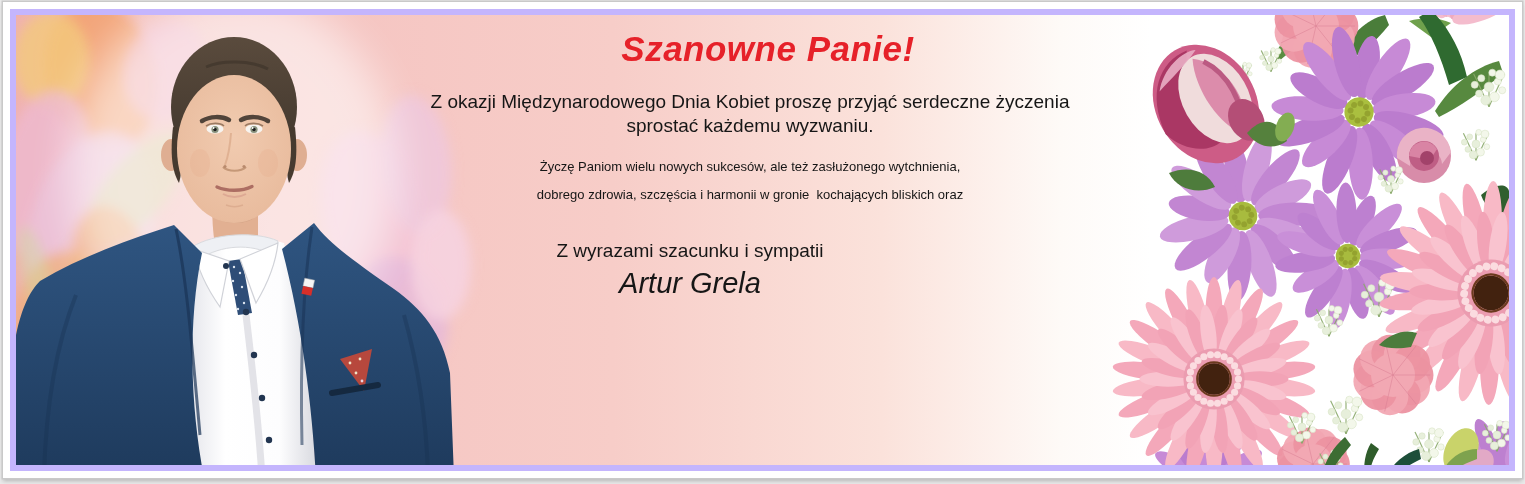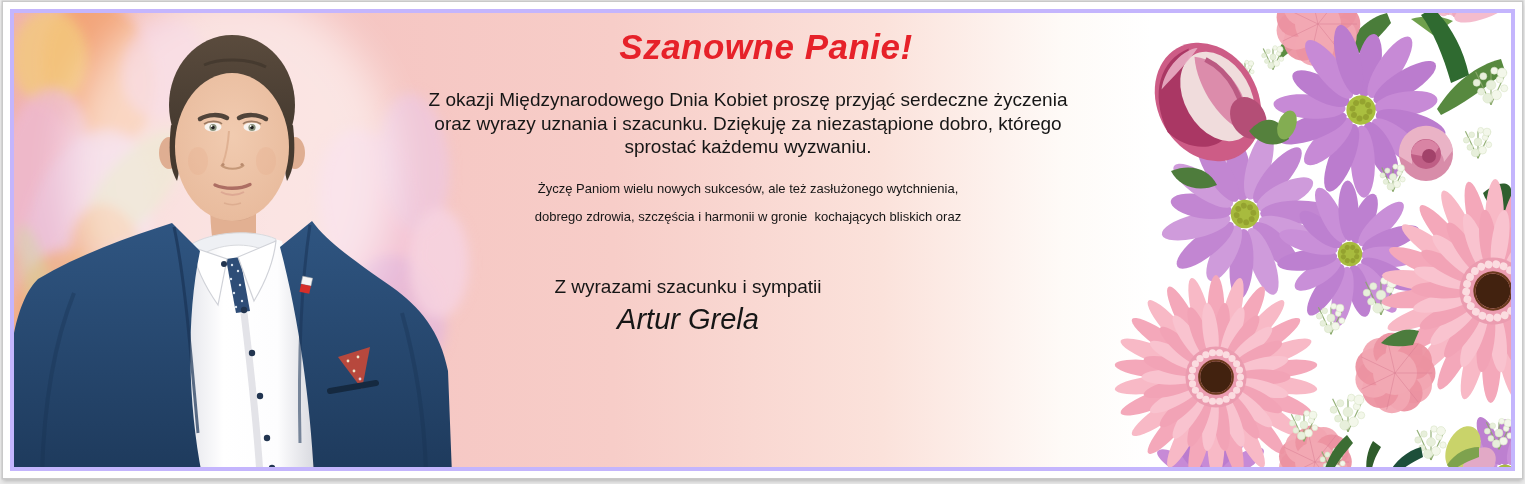--- a/index.html
+++ b/index.html
@@ -9,21 +9,21 @@
     font-family:"Liberation Sans",sans-serif;
   }
   .page{position:relative;width:1525px;height:484px;}
   .card{
     position:absolute;left:3px;top:2px;right:3px;bottom:6px;
     background:#ffffff;
     box-shadow:0 0 0 1.5px #c9c9c9, 0 3px 4px rgba(0,0,0,.22);
   }
   .card-inner{
     position:absolute;inset:7px;
-    border:4px solid #c4b5fd;
+    border:6px solid #c4b5fd;
   }
   .content{
     position:absolute;inset:0;overflow:hidden;
     background:linear-gradient(90deg,#f0b2af 0%,#f5c4c1 18%,#f7cdc8 40%,#fbe2db 58%,#fefaf7 70%,#ffffff 76%,#ffffff 100%);
   }
   svg.art{position:absolute;top:0;display:block;}
   #portrait-svg{left:0;width:480px;height:462px;}
   #bouquet-svg{right:0;width:430px;height:462px;}
   .text-col{
     position:absolute;left:355px;top:0;width:758px;
@@ -31,21 +31,21 @@
   }
   .title{
     margin:12px 0 0;transform:translateX(18px);
     font-size:35px;line-height:44px;
     font-weight:bold;font-style:italic;color:#e62129;
     letter-spacing:.5px;
   }
   .p1{margin-top:19px;font-size:19px;line-height:23.7px;}
   .p2{margin-top:16px;font-size:13px;line-height:27.5px;}
   .line{white-space:pre;}
-  .signoff{margin-top:43px;font-size:19px;line-height:27px;transform:translateX(-60px);}
+  .signoff{margin-top:29px;font-size:19px;line-height:27px;transform:translateX(-60px);}
   .name{margin-top:2px;font-size:29px;line-height:34px;font-style:italic;}
 </style>
 </head>
 <body>
 
 <div class="page">
   <div class="card">
     <div class="card-inner">
       <div class="content">
 
@@ -180,21 +180,20 @@
                 <path d="M316,378 L362,370" stroke="#152940" stroke-width="6" stroke-linecap="round"></path>
               </g>
             </g>
           </g>
         </svg>
 
         <div class="text-col">
           <h1 class="title">Szanowne Panie!</h1>
           <div class="p1">
             <div class="line">Z okazji Międzynarodowego Dnia Kobiet proszę przyjąć serdeczne życzenia</div>
-            <div class="line">oraz wyrazy uznania i szacunku. Dziękuję za niezastąpione dobro, którego</div>
             <div class="line">sprostać każdemu wyzwaniu.</div>
           </div>
           <div class="p2">
             <div class="line">Życzę Paniom wielu nowych sukcesów, ale też zasłużonego wytchnienia,</div>
             <div class="line">dobrego zdrowia, szczęścia i harmonii w gronie  kochających bliskich oraz</div>
           </div>
           <div class="signoff">
             <div>Z wyrazami szacunku i sympatii</div>
             <div class="name">Artur Grela</div>
           </div>

